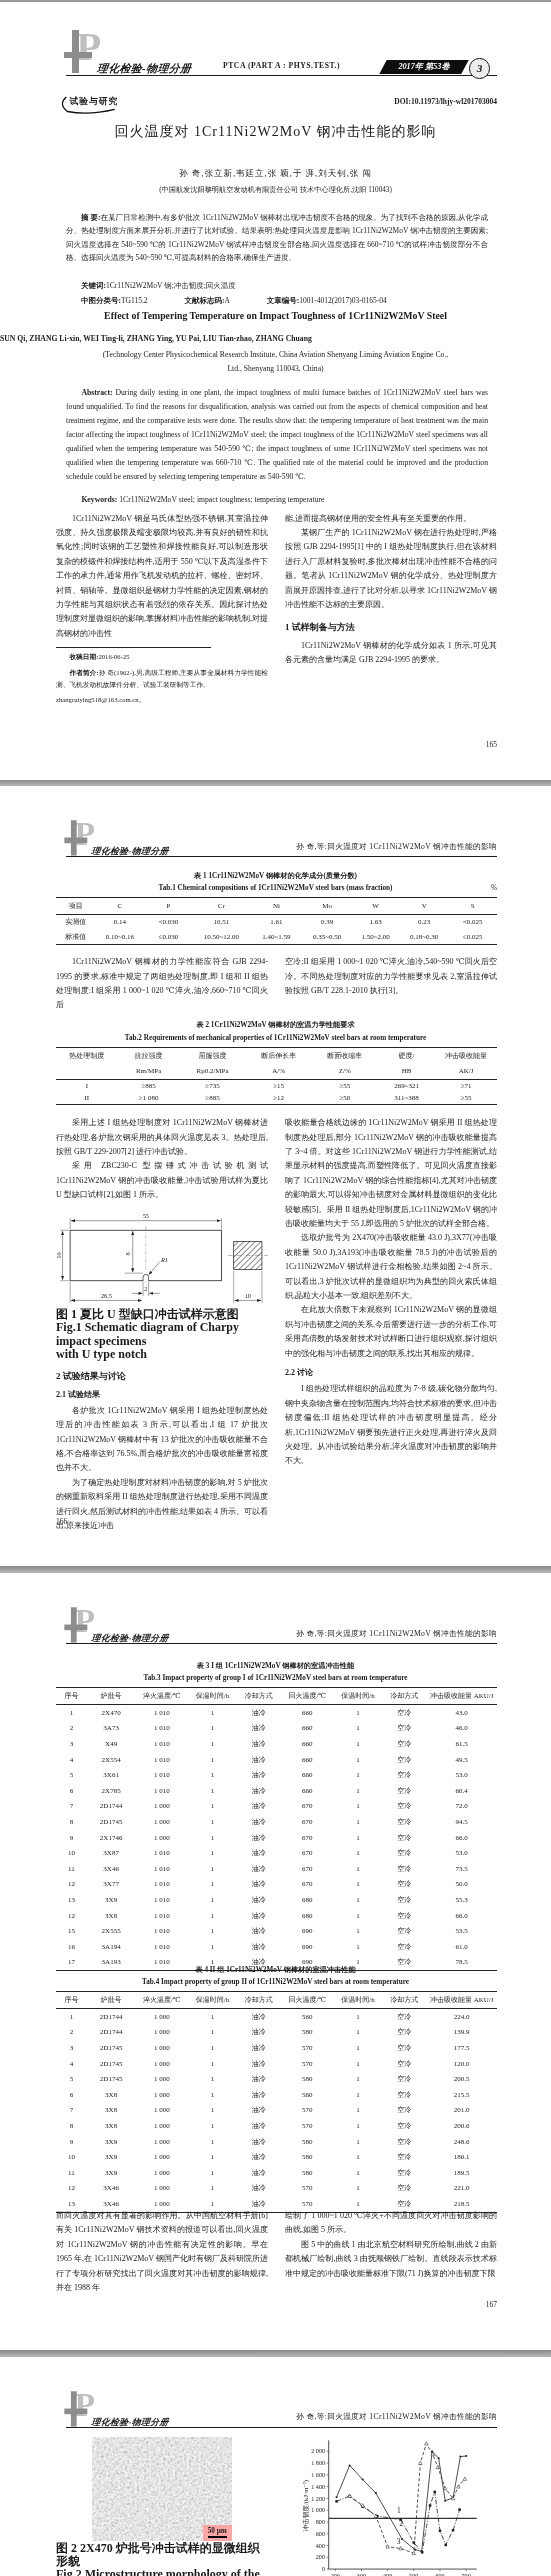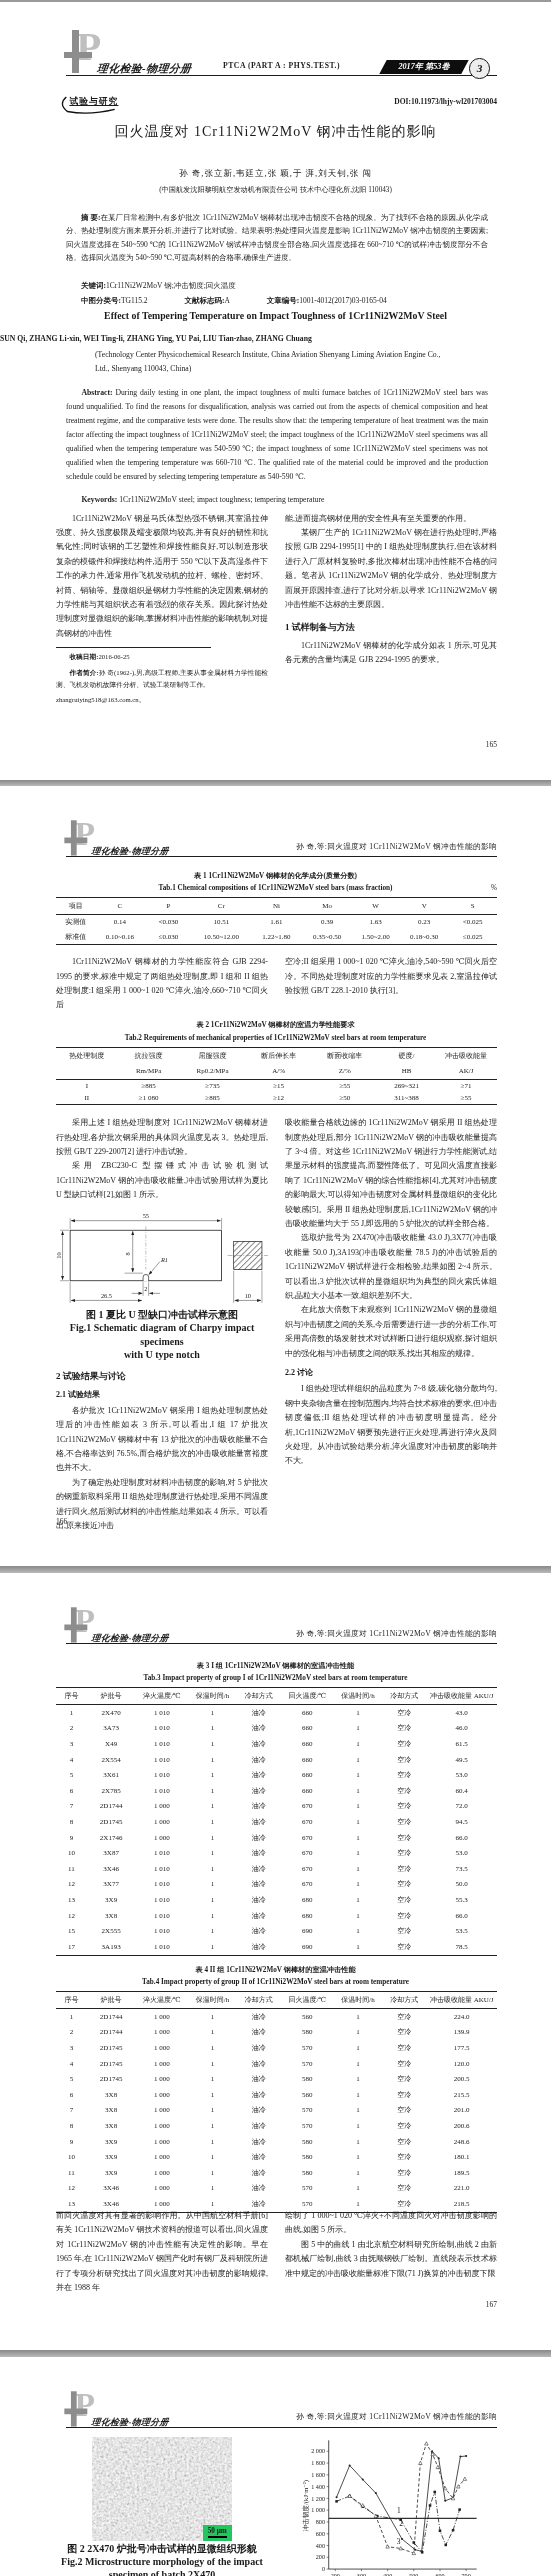--- a/index.html
+++ b/index.html
@@ -18,32 +18,32 @@
   .jname{position:absolute;left:31px;bottom:1px;font-weight:bold;font-style:italic;font-size:10.8px;letter-spacing:0.5px;transform:skewX(-6deg);white-space:nowrap;}
   .ptca{position:absolute;left:50%;transform:translateX(-50%);bottom:4.1px;font-weight:bold;font-size:7.7px;letter-spacing:0.5px;white-space:nowrap;}
   .banner{position:absolute;right:32px;bottom:1px;width:82px;height:14px;background:#0e0e0e;transform:skewX(-28deg);}
   .banner span{display:block;transform:skewX(28deg);color:#fff;font-weight:bold;font-style:italic;font-size:8.2px;text-align:center;line-height:14px;white-space:nowrap;}
   .issueCircle{position:absolute;right:7.2px;bottom:-4.1px;width:18.5px;height:18.5px;border-radius:50%;
      background:#ededed;border:1px solid #161616;font-weight:bold;font-style:italic;font-size:11.3px;
      display:flex;align-items:center;justify-content:center;}
   .rhead{position:absolute;right:0;bottom:4.1px;font-size:7.7px;letter-spacing:0.3px;white-space:nowrap;}
   
   .badge{position:absolute;left:57px;top:93px;width:67px;height:20.6px;}
-  .badge b{position:absolute;left:12.4px;top:1px;font-size:8.8px;letter-spacing:1px;white-space:nowrap;text-decoration:underline;}
+  .badge b{position:absolute;left:12.4px;top:1px;font-size:8.8px;letter-spacing:1px;white-space:nowrap;}
   .doi{position:absolute;right:54px;top:95px;font-weight:bold;font-size:7.5px;}
   .title{position:absolute;left:0;right:0;top:121px;text-align:center;font-size:14px;font-weight:normal;letter-spacing:1px;}
   .authors{position:absolute;left:0;right:0;top:166px;text-align:center;font-size:8.5px;letter-spacing:1px;}
   .affil{position:absolute;left:0;right:0;top:183px;text-align:center;font-size:7.2px;}
   .absblk{position:absolute;left:66px;right:63px;top:202px;font-size:7.5px;line-height:13.4px;text-align:justify;text-indent:2em;}
   .kwline{position:absolute;left:66px;right:63px;top:272px;font-size:7.5px;text-indent:2em;}
   .clc{position:absolute;left:66px;right:63px;top:287px;font-size:7.5px;text-indent:2em;}
   .clc span{margin-right:17.5px;white-space:nowrap;}
   .entitle{position:absolute;left:0;right:0;top:308px;text-align:center;font-weight:bold;font-size:9.8px;}
   .enauthors{position:absolute;left:0;right:0;top:332px;text-align:left;font-weight:bold;font-size:7.7px;}
-  .enaffil{position:absolute;left:95px;right:95px;top:346px;text-align:left;font-size:7.7px;line-height:14px;}
+  .enaffil{position:absolute;left:95px;right:95px;top:346px;text-align:center;font-size:7.7px;line-height:14px;}
   .enabs{position:absolute;left:66px;right:63px;top:377px;font-size:7.7px;line-height:14px;text-align:justify;text-indent:2em;}
   .enkw{position:absolute;left:66px;right:63px;top:486px;font-size:7.7px;text-indent:2em;}
   .colL,.colR{position:absolute;width:212px;}
   .colL{left:56px}.colR{left:285px}
   .colL p,.colR p,.bodytxt p{margin:0;font-size:8px;line-height:14.4px;text-align:justify;text-indent:2em;}
   p.noind{text-indent:0;}
   .fnrule{border-top:0.8px solid #222;width:155px;margin-top:6.2px;}
   .fn{font-size:6.7px !important;line-height:12px !important;margin-top:3.1px !important;}
   .fn b{font-weight:bold;}
   h2.s{font-size:9px;font-weight:bold;margin:8.2px 0 5.2px;text-indent:0;}
@@ -52,24 +52,24 @@
   
   .tcap{position:absolute;left:0;right:0;text-align:center;font-weight:bold;font-size:7.2px;white-space:nowrap;}
   .unit{position:absolute;right:54px;top:0;font-weight:normal;}
   .tblwrap{position:absolute;left:56px;right:54px;}
   table.tb{width:100%;border-collapse:collapse;border-top:1px solid #222;border-bottom:1px solid #222;}
   table.tb th,table.tb td{font-size:7px;font-weight:normal;text-align:center;padding:2.1px 1px;}
   table.tb thead{border-bottom:0.8px solid #222;}
   table.tb thead th{padding:3.1px 1px;}
   table.big td{padding:2.8px 1px;}
   
-  .figcap{text-align:center;font-weight:bold;font-size:10px;line-height:13.4px;text-indent:0 !important;}
+  .figcap{font-weight:bold;font-size:12px;line-height:13.4px;text-indent:0 !important;}
   .microwrap{position:relative;width:140px;margin:2.1px auto 1px;}
   .micro{display:block;width:100%;height:100%;}
-  .sb{position:absolute;right:0;bottom:0;background:#22c55e;padding:1.5px 5.2px 3.1px;text-align:center;}
+  .sb{position:absolute;right:0;bottom:0;background:#fca5a5;padding:1.5px 5.2px 3.1px;text-align:center;}
   .sb .lab{font-weight:bold;font-size:7.2px;}
   .sb .bar{height:1.3px;background:#000;margin-top:1px;}
   .fig1svg{display:block;margin:3.1px auto 1px;}
   .fig1svg text{font-size:12.5px;fill:#1b1b1b;font-family:"Liberation Serif",serif;}
   .chartsvg{display:block;margin:0 auto;}
   .chartsvg .tick{font-size:11.5px;fill:#1b1b1b;}
   .chartsvg .alabel{font-size:12.5px;fill:#1b1b1b;}
   .chartsvg .clabel{font-size:14px;fill:#1b1b1b;}
 </style>
 </head>
@@ -209,21 +209,21 @@
             <td>0.39</td>
             <td>1.63</td>
             <td>0.23</td>
             <td>&lt;0.025</td>
           </tr>
           <tr>
             <td>标准值</td>
             <td>0.10~0.16</td>
             <td>≤0.030</td>
             <td>10.50~12.00</td>
-            <td>1.22~1.80</td>
+            <td>1.40~1.59</td>
             <td>0.35~0.50</td>
             <td>1.50~2.00</td>
             <td>0.18~0.30</td>
             <td>≤0.025</td>
           </tr>
         </tbody>
     </table>
   </div>
 
   <div class="colL" style="top:169px">
@@ -556,20 +556,31 @@
           <tr>
             <td>15</td>
             <td>2X555</td>
             <td>1 010</td>
             <td>1</td>
             <td>油冷</td>
             <td>690</td>
             <td>1</td>
             <td>空冷</td>
             <td>53.5</td>
+          </tr>
+          <tr>
+            <td>16</td>
+            <td>3A194</td>
+            <td>1 010</td>
+            <td>1</td>
+            <td>油冷</td>
+            <td>690</td>
+            <td>1</td>
+            <td>空冷</td>
+            <td>61.0</td>
           </tr>
           <tr>
             <td>17</td>
             <td>3A193</td>
             <td>1 010</td>
             <td>1</td>
             <td>油冷</td>
             <td>690</td>
             <td>1</td>
             <td>空冷</td>

